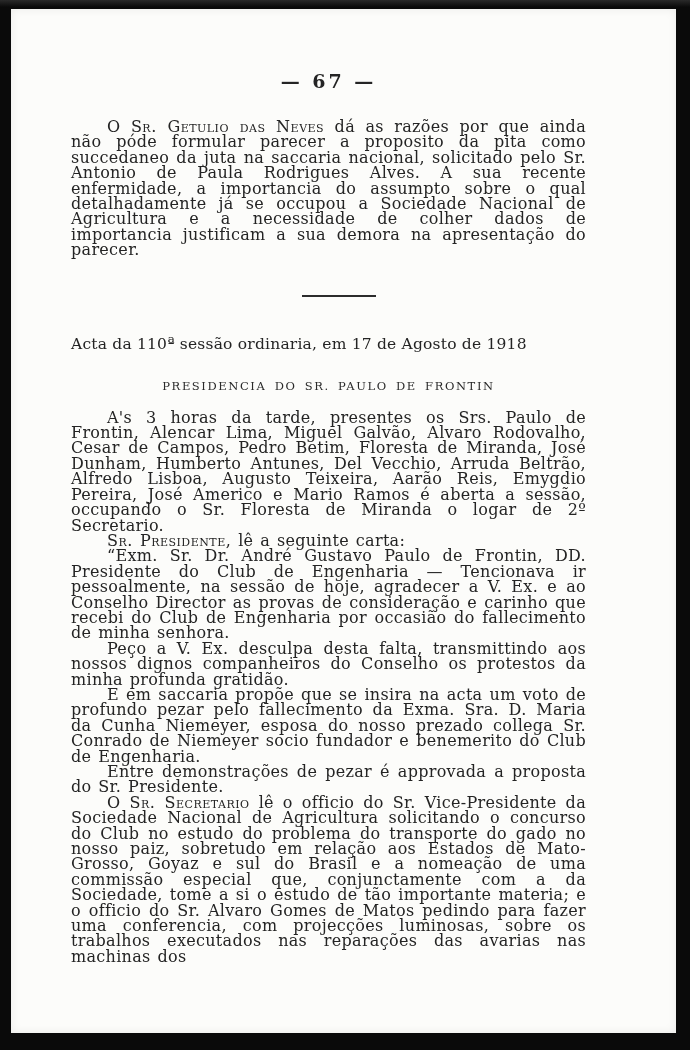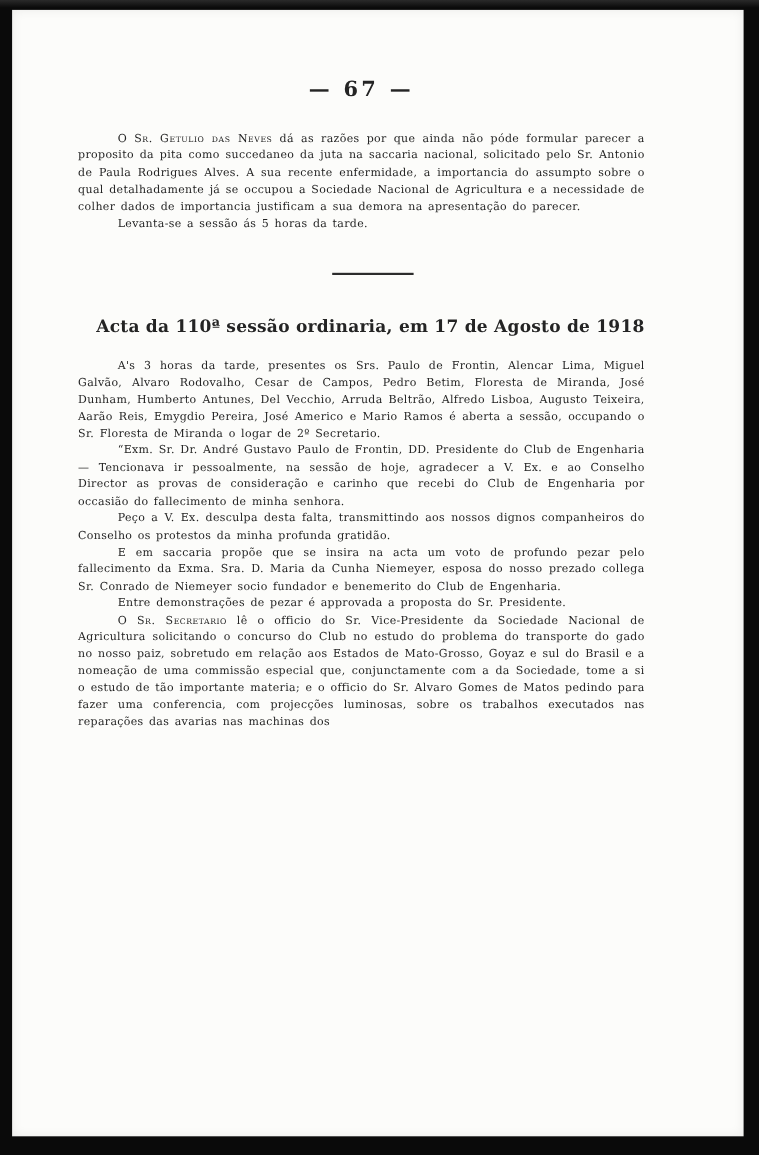--- a/index.html
+++ b/index.html
@@ -32,40 +32,40 @@
     text-align: center;
     font-weight: bold;
     font-size: 19px;
     letter-spacing: 3px;
     line-height: 24px;
     margin-bottom: 26px;
   }
   .para {
     margin: 0;
     text-align: justify;
-    font-size: 10px;
+    font-size: 16px;
     line-height: 15.4px;
     letter-spacing: 0.3px;
     word-spacing: 1.5px;
   }
   .indent { text-indent: 36px; }
   .sc { font-variant: small-caps; letter-spacing: 0.5px; }
   .it { font-style: italic; }
   .divider {
     width: 74px;
     height: 2px;
     background: #2c2c2c;
     margin: 37px auto 0 auto;
     transform: translateX(10px);
   }
   .acta-title {
     margin: 36px 0 0 0;
-    text-align: right;
+    text-align: left;
     font-size: 15.5px;
-    font-weight: bold;
+    font-weight: normal;
     line-height: 22px;
     letter-spacing: 0.2px;
   }
   .presidency {
     margin-top: 24px;
     text-align: center;
     font-size: 11.5px;
     line-height: 14px;
     letter-spacing: 1.6px;
     word-spacing: 3px;
@@ -76,32 +76,33 @@
 </head>
 <body>
 
 <div class="screen">
   <div class="page">
 
     <div class="page-number">— 67 —</div>
 
     <p class="para indent"><span>O </span><span class="sc">Sr. Getulio das Neves</span><span> dá as razões por que ainda não póde formular parecer a proposito da pita como succedaneo da juta na saccaria nacional, solicitado pelo Sr. Antonio de Paula Rodrigues Alves. A sua recente enfermidade, a importancia do assumpto sobre o qual detalhadamente já se occupou a Sociedade Nacional de Agricultura e a necessidade de colher dados de importancia justificam a sua demora na apresentação do parecer.</span></p>
 
-    <p class="para indent"><span>Levanta-se a sessão ás 5 horas da tarde.</span></p>
 
     <div class="divider"></div>
 
     <h1 class="acta-title">Acta da 110ª sessão ordinaria, em 17 de Agosto de 1918</h1>
 
+    <div class="presidency">PRESIDENCIA DO SR. PAULO DE FRONTIN</div>
 
     <div class="body-block">
 
       <p class="para indent"><span>A's 3 horas da tarde, presentes os Srs. Paulo de Frontin, Alencar Lima, Miguel Galvão, Alvaro Rodovalho, Cesar de Campos, Pedro Betim, Floresta de Miranda, José Dunham, Humberto Antunes, Del Vecchio, Arruda Beltrão, Alfredo Lisboa, Augusto Teixeira, Aarão Reis, Emygdio Pereira, José Americo e Mario Ramos é aberta a sessão, occupando o Sr. Floresta de Miranda o logar de 2º Secretario.</span></p>
 
 
+      <p class="para indent"><span class="sc">Sr. Presidente,</span><span> lê a seguinte carta:</span></p>
 
       <p class="para indent"><span>“Exm. Sr. Dr. André Gustavo Paulo de Frontin, DD. Presidente do Club de Engenharia — Tencionava ir pessoalmente, na sessão de hoje, agradecer a V. Ex. e ao Conselho Director as provas de consideração e carinho que recebi do Club de Engenharia por occasião do fallecimento de minha senhora.</span></p>
 
 
       <p class="para indent"><span>Peço a V. Ex. desculpa desta falta, transmittindo aos nossos dignos companheiros do Conselho os protestos da minha profunda gratidão.</span></p>
 
 
       <p class="para indent"><span>E em saccaria propõe que se insira na acta um voto de profundo pezar pelo fallecimento da Exma. Sra. D. Maria da Cunha Niemeyer, esposa do nosso prezado collega Sr. Conrado de Niemeyer socio fundador e benemerito do Club de Engenharia.</span></p>
 
       <p class="para indent"><span>Entre demonstrações de pezar é approvada a proposta do Sr. Presidente.</span></p>

